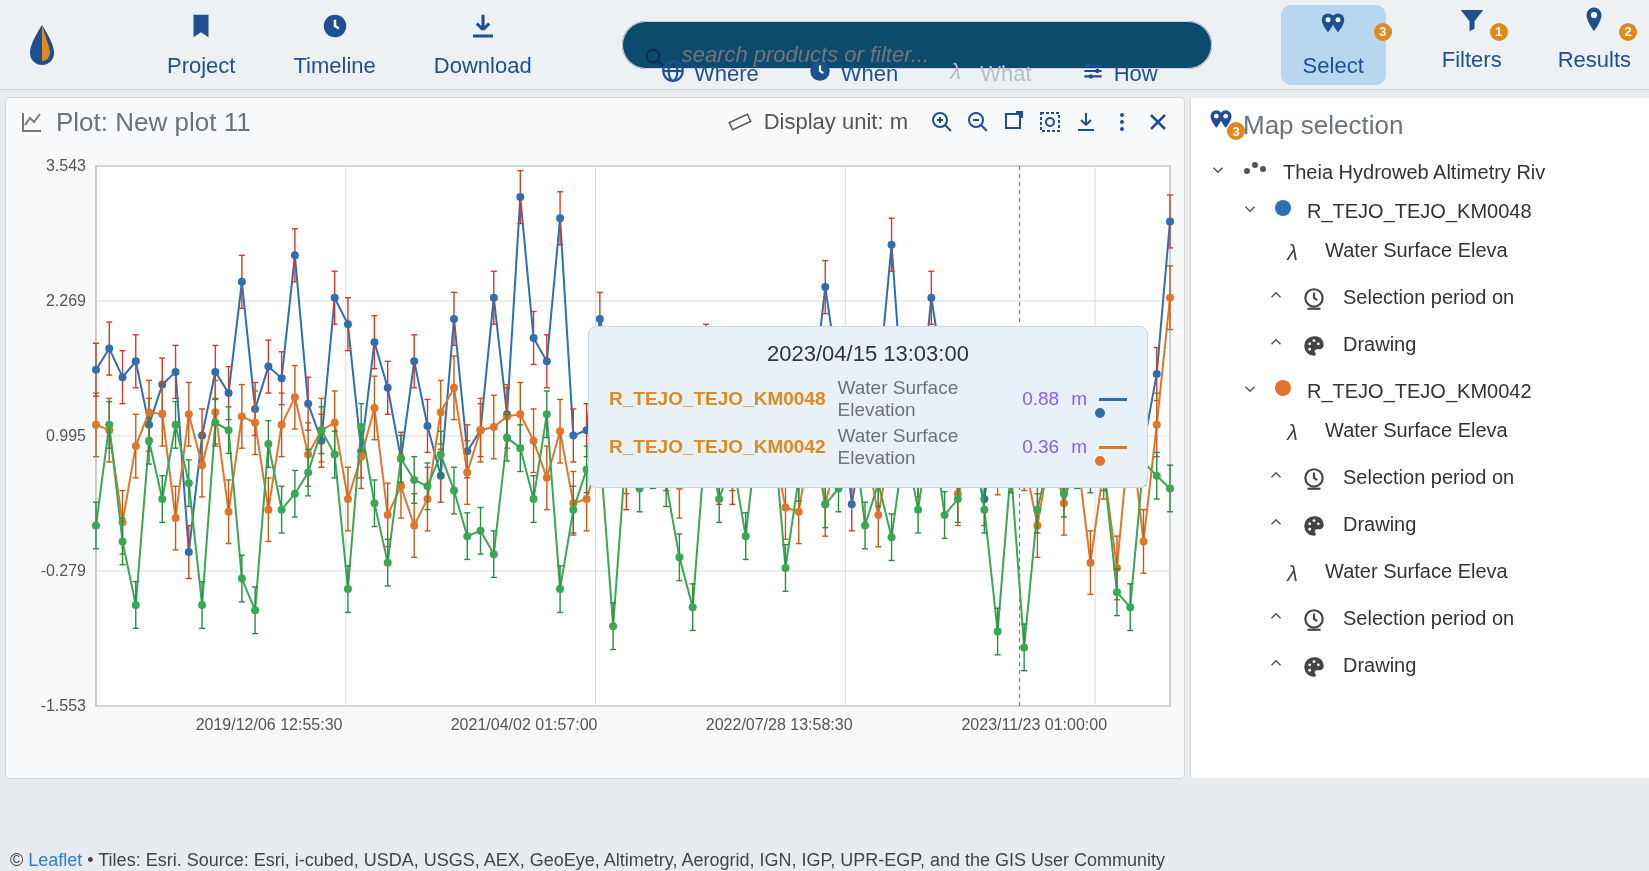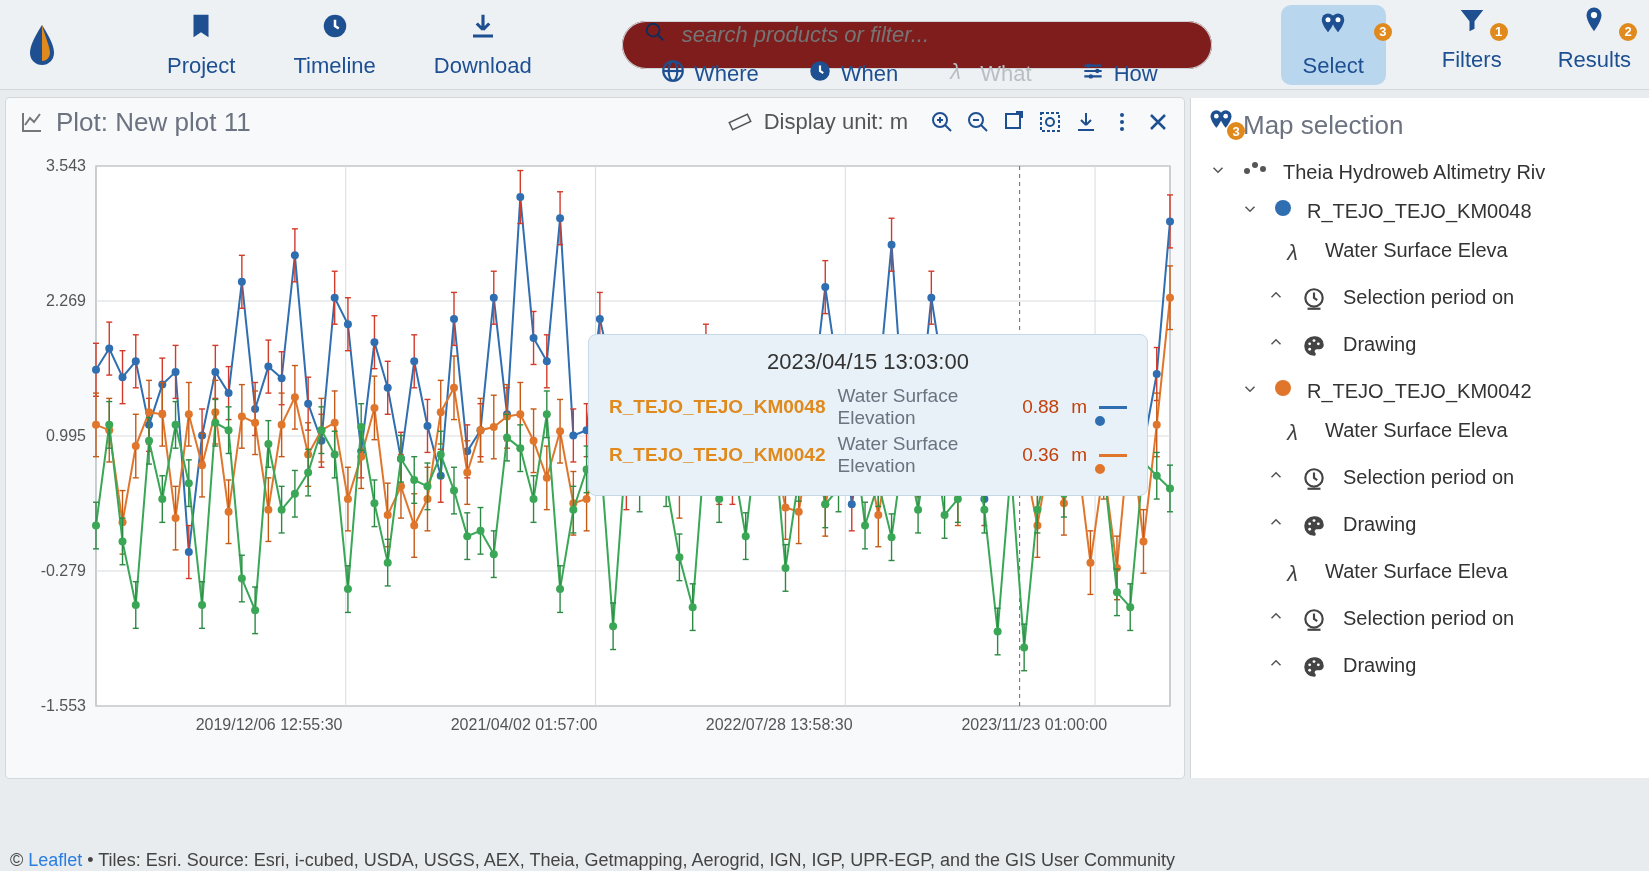--- a/index.html
+++ b/index.html
@@ -13,44 +13,44 @@
     --text:#222;
   }
   *{box-sizing:border-box;font-family:"Segoe UI",Arial,sans-serif}
   body{margin:0;background:var(--bg);color:var(--text);width:1649px;height:871px;overflow:hidden}
   
   .topbar{display:flex;align-items:center;height:90px;padding:0 18px;background:#edf1f4;border-bottom:1px solid #d3d7da}
   .logo{width:48px;height:48px}
   .nav1{display:flex;gap:58px;margin-left:101px}
   .navitem{display:flex;flex-direction:column;align-items:center;gap:6px;color:var(--blue);font-size:22px;cursor:pointer}
   .navitem svg{width:30px;height:30px;fill:var(--blue)}
-  .search{flex:0 0 590px;margin-left:90px;height:48px;background:#7f1d1d;border-radius:28px;display:flex;align-items:flex-start;padding:0 22px;box-shadow:inset 0 0 0 1px #d0d4d8}
+  .search{flex:0 0 590px;margin-left:90px;height:48px;background:#0c4a6e;border-radius:28px;display:flex;align-items:flex-end;padding:0 22px;box-shadow:inset 0 0 0 1px #d0d4d8}
   .search svg{width:22px;height:22px;stroke:var(--blue-dark);fill:none;stroke-width:2}
   .search input{border:0;outline:0;font-size:22px;font-style:italic;color:#9aa0a6;margin-left:14px;flex:1;background:transparent}
   .nav2{display:flex;gap:56px;margin-left:auto}
   .nav2 .navitem.active{background:var(--active);border-radius:10px;padding:6px 22px}
   .midtabs{display:flex;gap:48px;position:absolute;left:660px;top:58px;font-size:22px}
   .midtab{display:flex;align-items:center;gap:8px;color:var(--blue)}
   .midtab.muted{color:#b9bec3}
   .badge{position:absolute;background:var(--orange);color:#fff;font-size:13px;font-weight:bold;border-radius:50%;width:18px;height:18px;display:flex;align-items:center;justify-content:center;right:-6px;top:18px}
   .navitem{position:relative}
   
   .plotpanel{position:absolute;left:6px;top:98px;width:1178px;height:680px;background:#f8f9fa;border-radius:4px;box-shadow:0 0 0 1px #d3d7da}
   .plotheader{display:flex;align-items:center;height:48px;padding:0 14px;gap:12px;font-size:26px;color:var(--grey)}
   .plotheader .spacer{flex:1}
   .plotheader svg{width:24px;height:24px;fill:var(--blue);cursor:pointer}
   .plotheader .unit{font-size:22px;color:#555;margin-right:10px}
   #chart{display:block}
   
-  .tt{position:absolute;left:582px;top:236px;width:560px;background:#e8f1f7;border:1px solid #c5d9e8;border-radius:8px;padding:14px 20px}
+  .tt{position:absolute;left:582px;top:228px;width:560px;background:#e8f1f7;border:1px solid #c5d9e8;border-radius:8px;padding:14px 20px}
   .tt h4{margin:0 0 10px;text-align:center;font-size:22px;color:#333;font-weight:400}
   .tt-row{display:flex;align-items:center;gap:12px;font-size:19px;margin:4px 0}
   .tt-row .n{color:var(--orange);font-weight:600}
   .tt-row .lbl{color:var(--grey);flex:1}
-  .tt-row .v{color:#c2410c}
+  .tt-row .v{color:#8b5cf6}
   .tt-row .swatch{width:28px;height:0;border-top:3px solid;position:relative;top:0}
   .tt-row .dot{width:10px;height:10px;border-radius:50%;border:2px solid;display:inline-block;margin:0 -4px}
   
   .side{position:absolute;left:1190px;top:98px;right:0;height:680px;background:#fff;overflow:hidden;border-left:1px solid #d3d7da}
   .side h3{margin:0;padding:10px 16px;font-size:26px;font-weight:400;color:var(--grey);display:flex;align-items:center;gap:8px}
   .side h3 .pin{position:relative}
   .tree{font-size:20px;color:#333}
   .tn{display:flex;gap:16px;padding:8px 0 8px 18px;white-space:nowrap}
   .tn.l1{padding-left:18px}
   .tn.l2{padding-left:50px}
@@ -1359,14 +1359,14 @@
             <circle cx="12" cy="7" r="1.3" fill="#fff"></circle>
             <circle cx="16" cy="10" r="1.3" fill="#fff"></circle>
             <circle cx="8" cy="15" r="1.3" fill="#fff"></circle>
           </svg></span>
       <span>Drawing</span>
     </div>
     </div>
 </div>
 
 <div class="footer">
-  © <a>Leaflet</a><span> • Tiles: Esri. Source: Esri, i-cubed, USDA, USGS, AEX, Theia, Getmapping, Aerogrid, IGN, IGP, UPR-EGP, and the GIS User Community</span>
+  © <a>Leaflet</a><span> • Tiles: Esri. Source: Esri, i-cubed, USDA, USGS, AEX, GeoEye, Altimetry, Aerogrid, IGN, IGP, UPR-EGP, and the GIS User Community</span>
 </div>
 
 </body></html>

